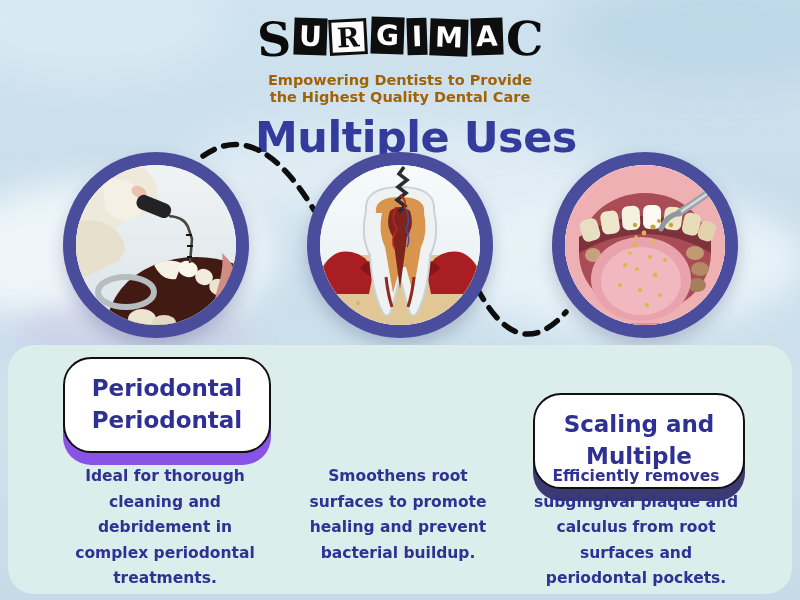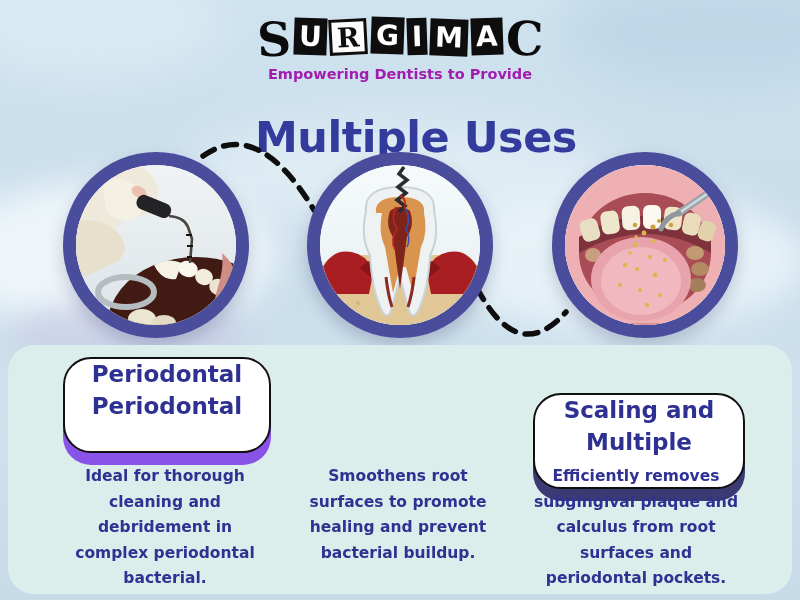--- a/index.html
+++ b/index.html
@@ -23,40 +23,40 @@
   .lt.box{background:#fdfdfd;color:#0e0e0e;border:3px solid #0e0e0e;
           font-family:"DejaVu Serif","Liberation Serif",serif;font-size:27px;padding:2px 5px 1px;}
   .brand .lt:nth-child(1){transform:rotate(-2deg) translateY(3px);}
   .brand .lt:nth-child(2){transform:rotate(2deg);}
   .brand .lt:nth-child(3){transform:rotate(-3deg) translateY(1px);}
   .brand .lt:nth-child(4){transform:rotate(2deg) translateY(-1px);}
   .brand .lt:nth-child(5){transform:rotate(-2deg);}
   .brand .lt:nth-child(6){transform:rotate(2deg) translateY(1px);}
   .brand .lt:nth-child(7){transform:rotate(-2deg);}
   .brand .lt:nth-child(8){transform:rotate(1deg) translateY(2px);}
-  .tagline{margin-top:4px;font-size:14.5px;font-weight:700;color:#a21caf;line-height:1.15;}
+  .tagline{margin-top:10px;font-size:14.5px;font-weight:700;color:#a16207;line-height:1.15;}
   
   .title{position:absolute;left:0;top:96px;width:100%;margin:16px;text-align:center;
          font-size:43px;font-weight:800;letter-spacing:-.5px;color:var(--title,#333b9d);}
   
   .connectors{position:absolute;inset:0;pointer-events:none;}
   .dash{fill:none;stroke:var(--dash,#0d0d0d);stroke-width:5.5;stroke-dasharray:13 10;stroke-linecap:round;}
   
   .circle{position:absolute;top:152px;width:186px;height:186px;border-radius:50%;
           background:var(--ring,#4a4d9c);display:flex;align-items:center;justify-content:center;
           box-shadow:0 8px 16px rgba(40,45,95,.22);}
   .c1{left:63px;} .c2{left:307px;} .c3{left:552px;}
   .photo{width:160px;height:160px;border-radius:50%;overflow:hidden;background:#fff;}
   .photo svg{display:block;width:160px;height:160px;}
   
   .panel{position:absolute;left:8px;right:8px;top:345px;bottom:6px;border-radius:26px;
          background:var(--panel,#dceeeb);}
   
   .card{position:absolute;top:357px;height:92px;background:#fff;border:2.5px solid #101010;
-        border-radius:28px;display:flex;align-items:flex-start;justify-content:center;text-align:center;}
+        border-radius:28px;display:flex;align-items:center;justify-content:center;text-align:center;}
   .card1{left:63px;width:204px;} .card2{left:299px;width:199px;} .card3{left:533px;width:208px;margin-top:36px;}
   .card-title{font-size:23px;font-weight:800;line-height:1.38;color:var(--cardtext,#2e3192);}
   
   .desc{position:absolute;top:464px;margin:0;text-align:center;font-size:15.5px;font-weight:700;
         line-height:1.65;color:var(--desctext,#2f3193);}
   .d1{left:70px;width:190px;} .d2{left:298px;width:200px;} .d3{left:531px;width:210px;}
 </style>
 </head>
 <body>
 
@@ -77,20 +77,21 @@
       <span class="lt inv">U</span>
       <span class="lt box">R</span>
       <span class="lt inv">G</span>
       <span class="lt inv">I</span>
       <span class="lt inv">M</span>
       <span class="lt inv">A</span>
       <span class="lt plain">C</span>
     </div>
     <div class="tagline">
       <div>Empowering Dentists to Provide</div>
+      <div>the Highest Quality Dental Care</div>
     </div>
   </header>
 
   <h1 class="title">Multiple Uses</h1>
 
   <svg class="connectors" width="800" height="600" viewBox="0 0 800 600">
     <path class="dash" d="M203 156 Q258 117 314 210"></path>
     <path class="dash" d="M477 288 Q518 366 566 312"></path>
   </svg>
 
@@ -213,17 +214,17 @@
       <div>Periodontal</div>
     </div>
   </div>
   <div class="card card3" style="box-shadow: rgb(60, 58, 114) 0px 12px 0px;">
     <div class="card-title">
       <div>Scaling and</div>
       <div>Multiple</div>
     </div>
   </div>
 
-  <p class="desc d1">Ideal for thorough cleaning and debridement in complex periodontal bacterial.</p>
+  <p class="desc d1">Ideal for thorough cleaning and debridement in complex periodontal treatments.</p>
   <p class="desc d2">Smoothens root surfaces to promote healing and prevent bacterial buildup.</p>
   <p class="desc d3">Efficiently removes subgingival plaque and calculus from root surfaces and periodontal pockets.</p>
 
 </div>
 
 </body></html>

